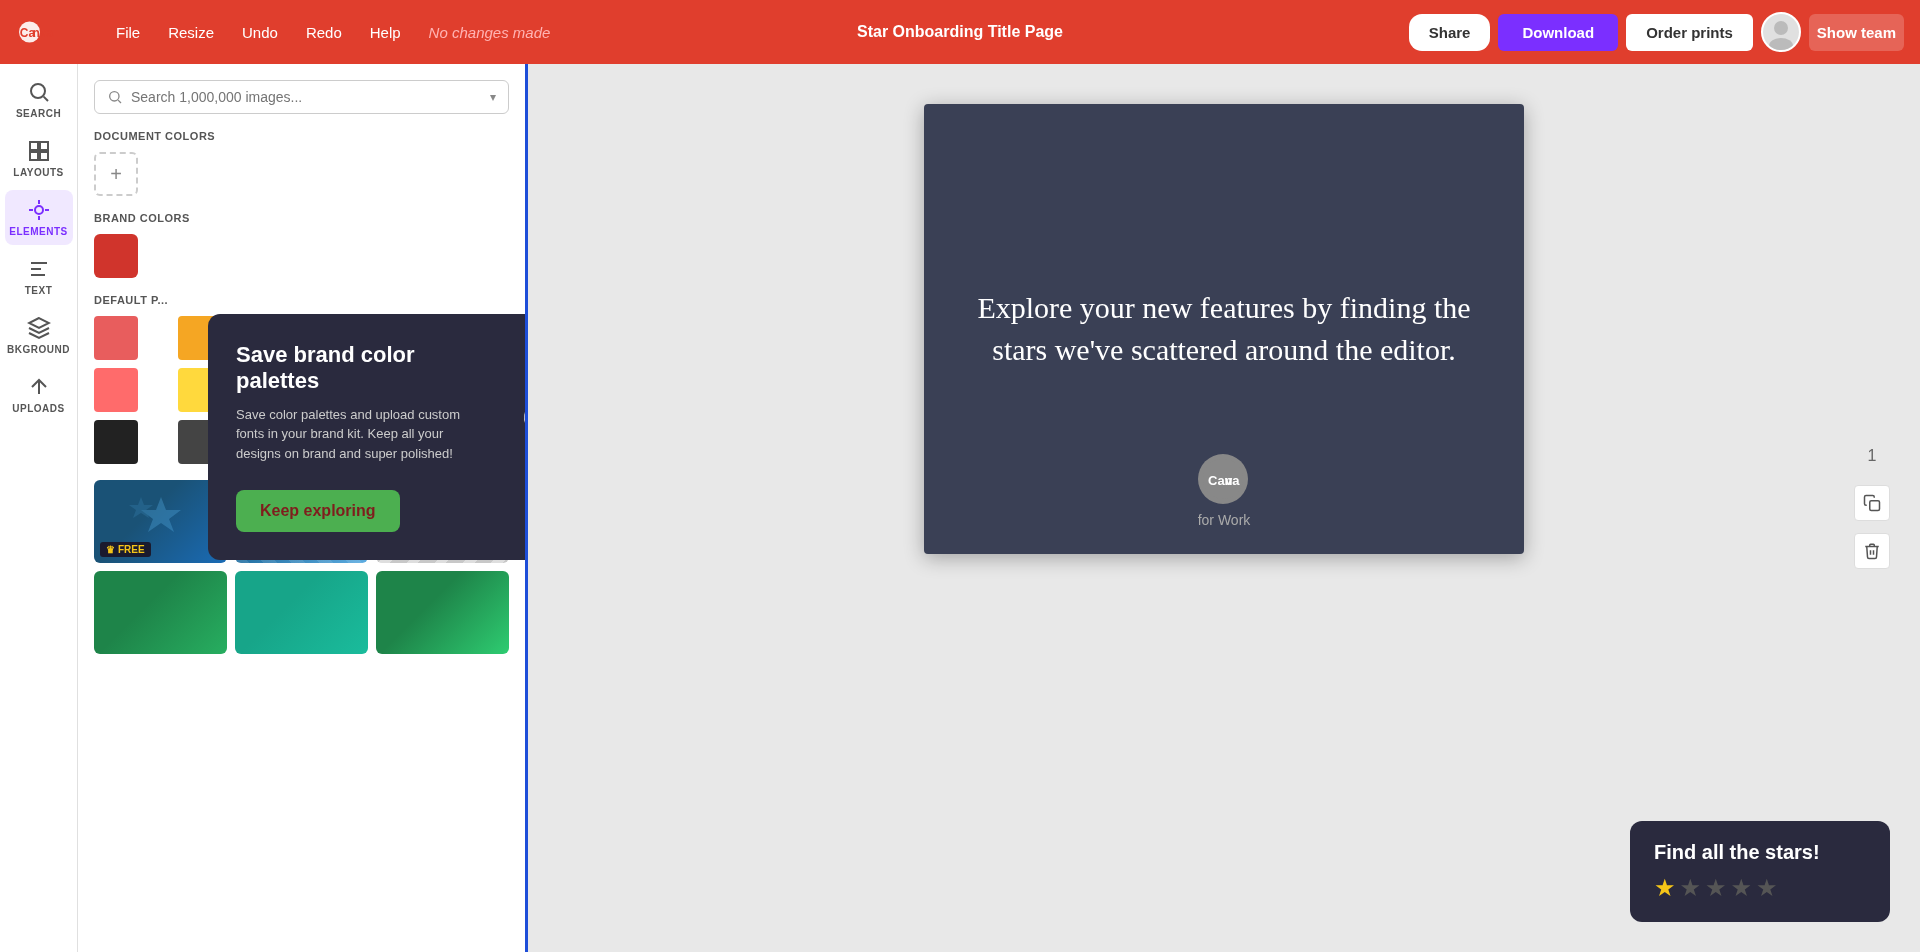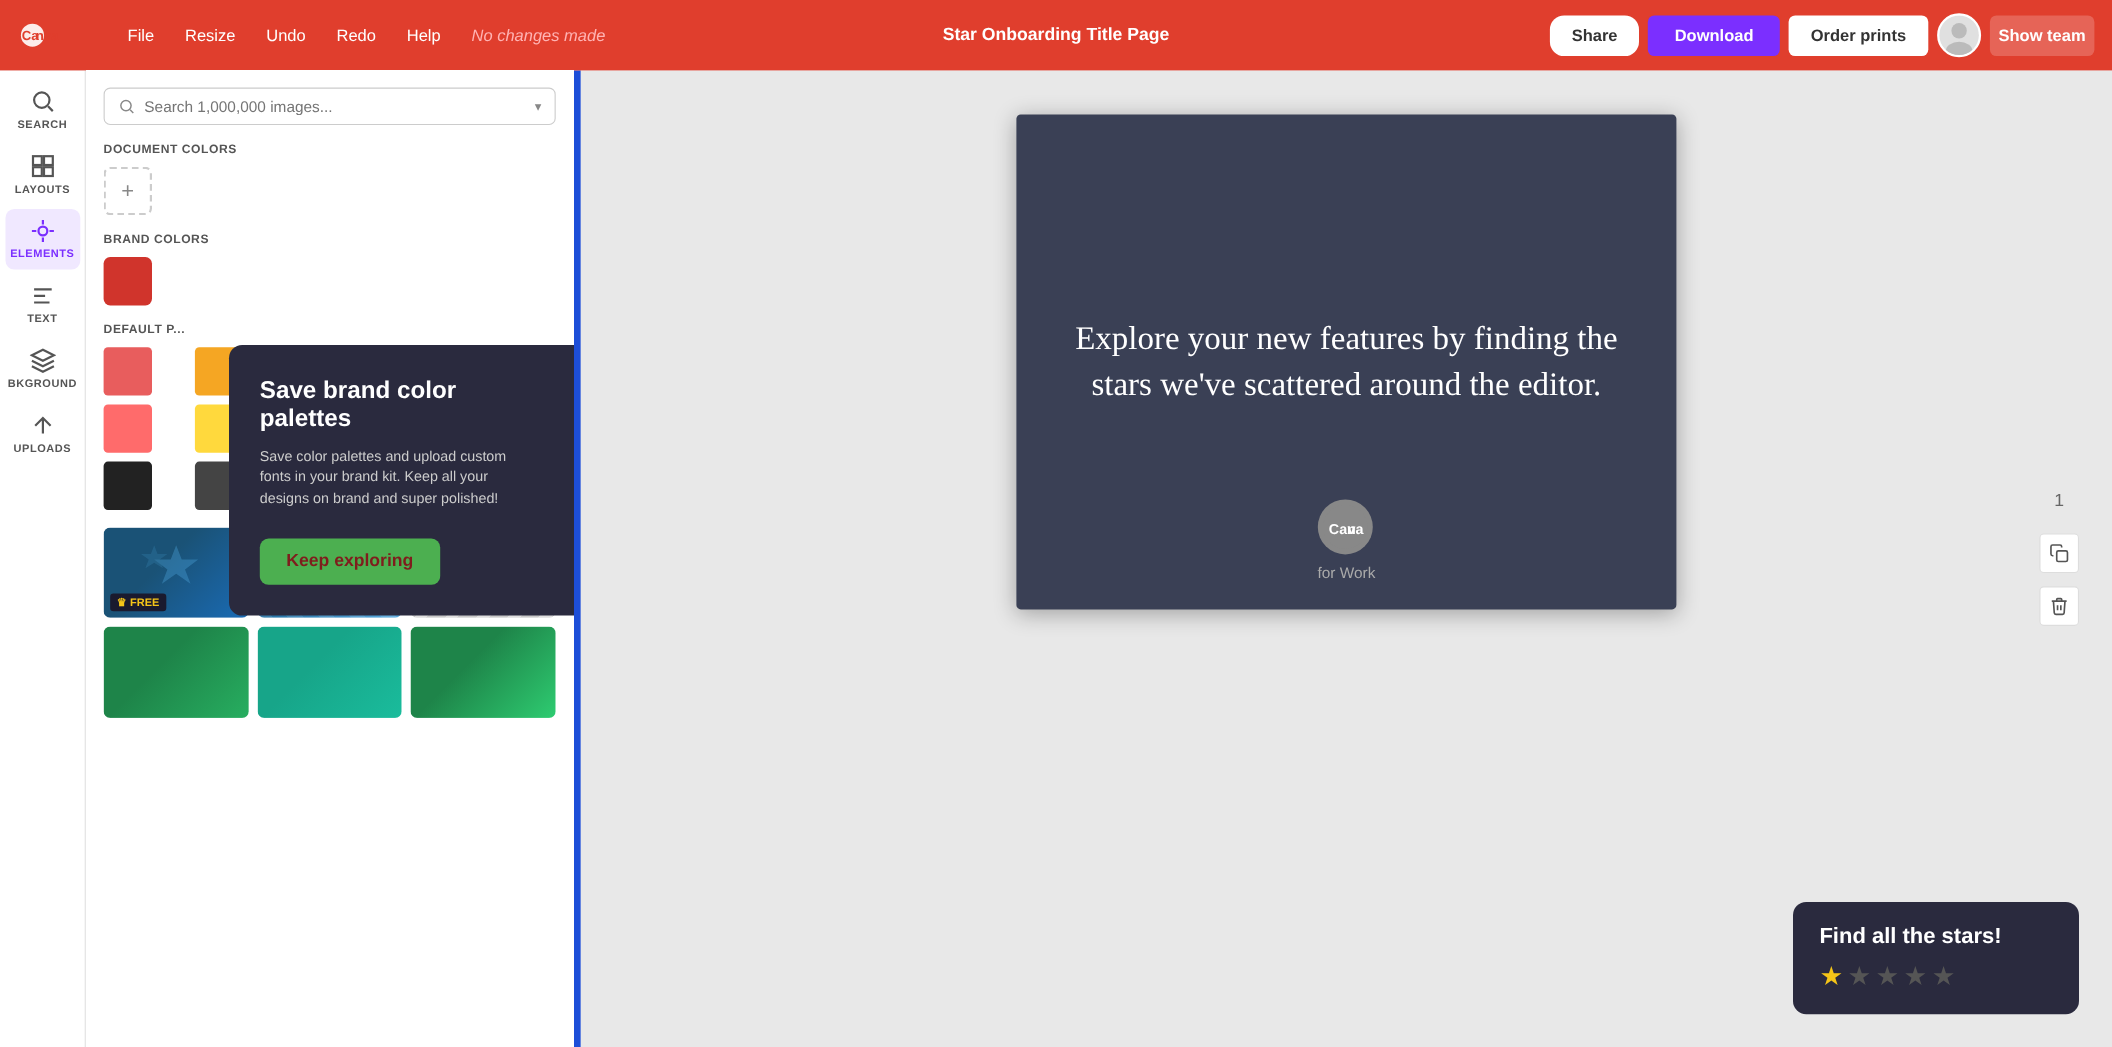--- a/index.html
+++ b/index.html
@@ -130,21 +130,21 @@
       color: #555;
     }
     .sidebar-icon-item.active { background: #f0e8ff; color: #7b2fff; }
     .sidebar-icon-item svg { width: 24px; height: 24px; }
     .sidebar-icon-label { font-size: 10px; font-weight: 600; text-transform: uppercase; letter-spacing: 0.5px; }
 
     
     .panel {
       width: 450px;
       background: white;
-      border-right: 7px solid #1d4ed8;
+      border-right: 3px solid #1d4ed8;
       overflow-y: auto;
       padding: 16px;
       position: relative;
     }
 
     .search-bar {
       display: flex;
       align-items: center;
       border: 1px solid #ccc;
       border-radius: 6px;

